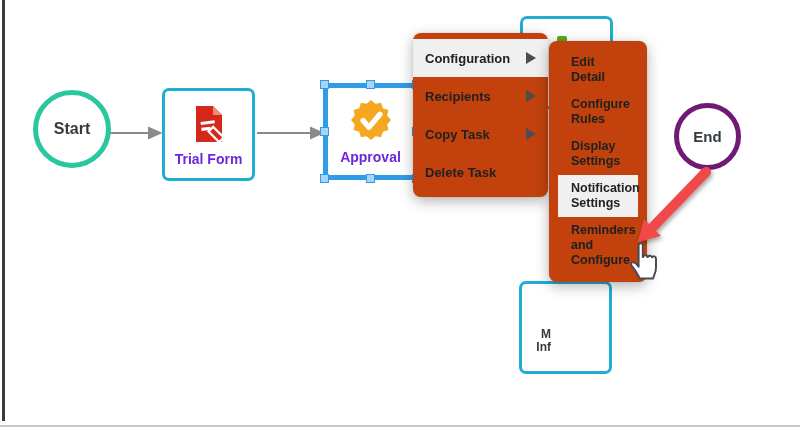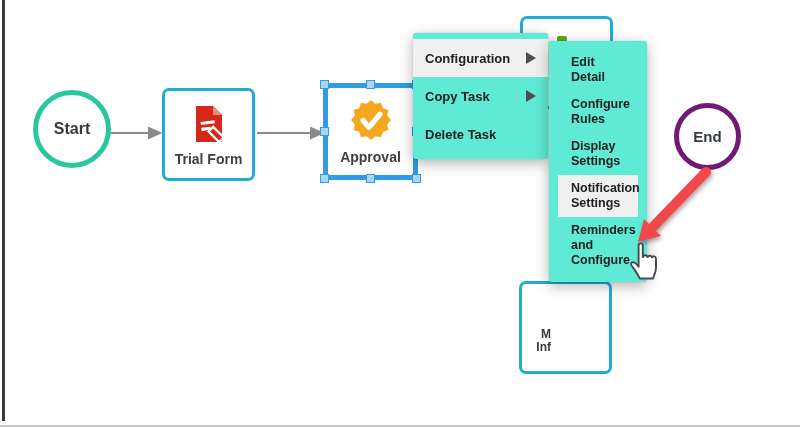--- a/index.html
+++ b/index.html
@@ -24,42 +24,42 @@
     font-weight:bold; color:#333a40;
   }
   .start-node { left:33px; top:90px; width:78px; height:78px; border:5px solid #29C79F; font-size:16px; }
   .end-node   { left:674px; top:103px; width:67px; height:67px; border:5px solid #701a75; font-size:15px; }
 
   .task-box {
     background:#fff; border:3px solid #1FADD6; border-radius:7px; z-index:2;
     display:flex; flex-direction:column; align-items:center; justify-content:center;
   }
   .trial-form { left:162px; top:88px; width:93px; height:93px; gap:3px; padding-top:2px; }
-  .task-label { font-weight:bold; font-size:14px; color:#404040; }
+  .task-label { font-weight:bold; font-size:14px; color:#6d28d9; }
 
   .approval-box {
     left:323px; top:83px; width:95px; height:97px;
     background:#fff; border:5px solid #2F9CE8; z-index:3;
     display:flex; flex-direction:column; align-items:center; justify-content:center; gap:4px;
   }
   .handle {
     width:9px; height:9px; background:#A9D4F2; border:1.5px solid #2F9CE8; z-index:4;
   }
 
   .top-box    { left:520px; top:16px;  width:93px; height:93px; z-index:2; }
   .bottom-box { left:519px; top:281px; width:93px; height:93px; z-index:2; }
   .mini-green-icon { left:34px; top:17px; width:10px; height:12px; background:#5CA81C; border-radius:2px; }
   .bottom-box-label {
     left:0; top:44px; width:29px; text-align:right;
     font-weight:bold; font-size:12px; line-height:12.5px; color:#333a40; white-space:pre-line;
   }
 
   
   .menu {
-    background:#5eead4; border-radius:3px; z-index:10;
+    background:#c2410c; border-radius:8px; z-index:10;
     box-shadow:0 4px 14px rgba(0,0,0,0.30), 0 0 2px rgba(0,0,0,0.12);
     padding:6px 0; color:#212121;
   }
   .main-menu { left:413px; top:33px; width:135px; }
   .main-menu .menu-item {
     height:38px; display:flex; align-items:center; padding:0 12px;
     font-weight:bold; font-size:13px; cursor:default;
   }
   .menu-item.hl { background:#f0f0f0; }
   .tri-right {
@@ -141,20 +141,24 @@
 <div class="abs circle-node end-node">
   <span>End</span>
 </div>
 
 <div class="abs menu main-menu">
   <div class="menu-item hl">
     <span>Configuration</span>
     <span class="tri-right"></span>
   </div>
   <div class="menu-item">
+    <span>Recipients</span>
+    <span class="tri-right"></span>
+  </div>
+  <div class="menu-item">
     <span>Copy Task</span>
     <span class="tri-right"></span>
   </div>
   <div class="menu-item">
     <span>Delete Task</span>
   </div>
 </div>
 
 <div class="abs menu sub-menu">
   <div class="menu-item">Edit Detail</div>

